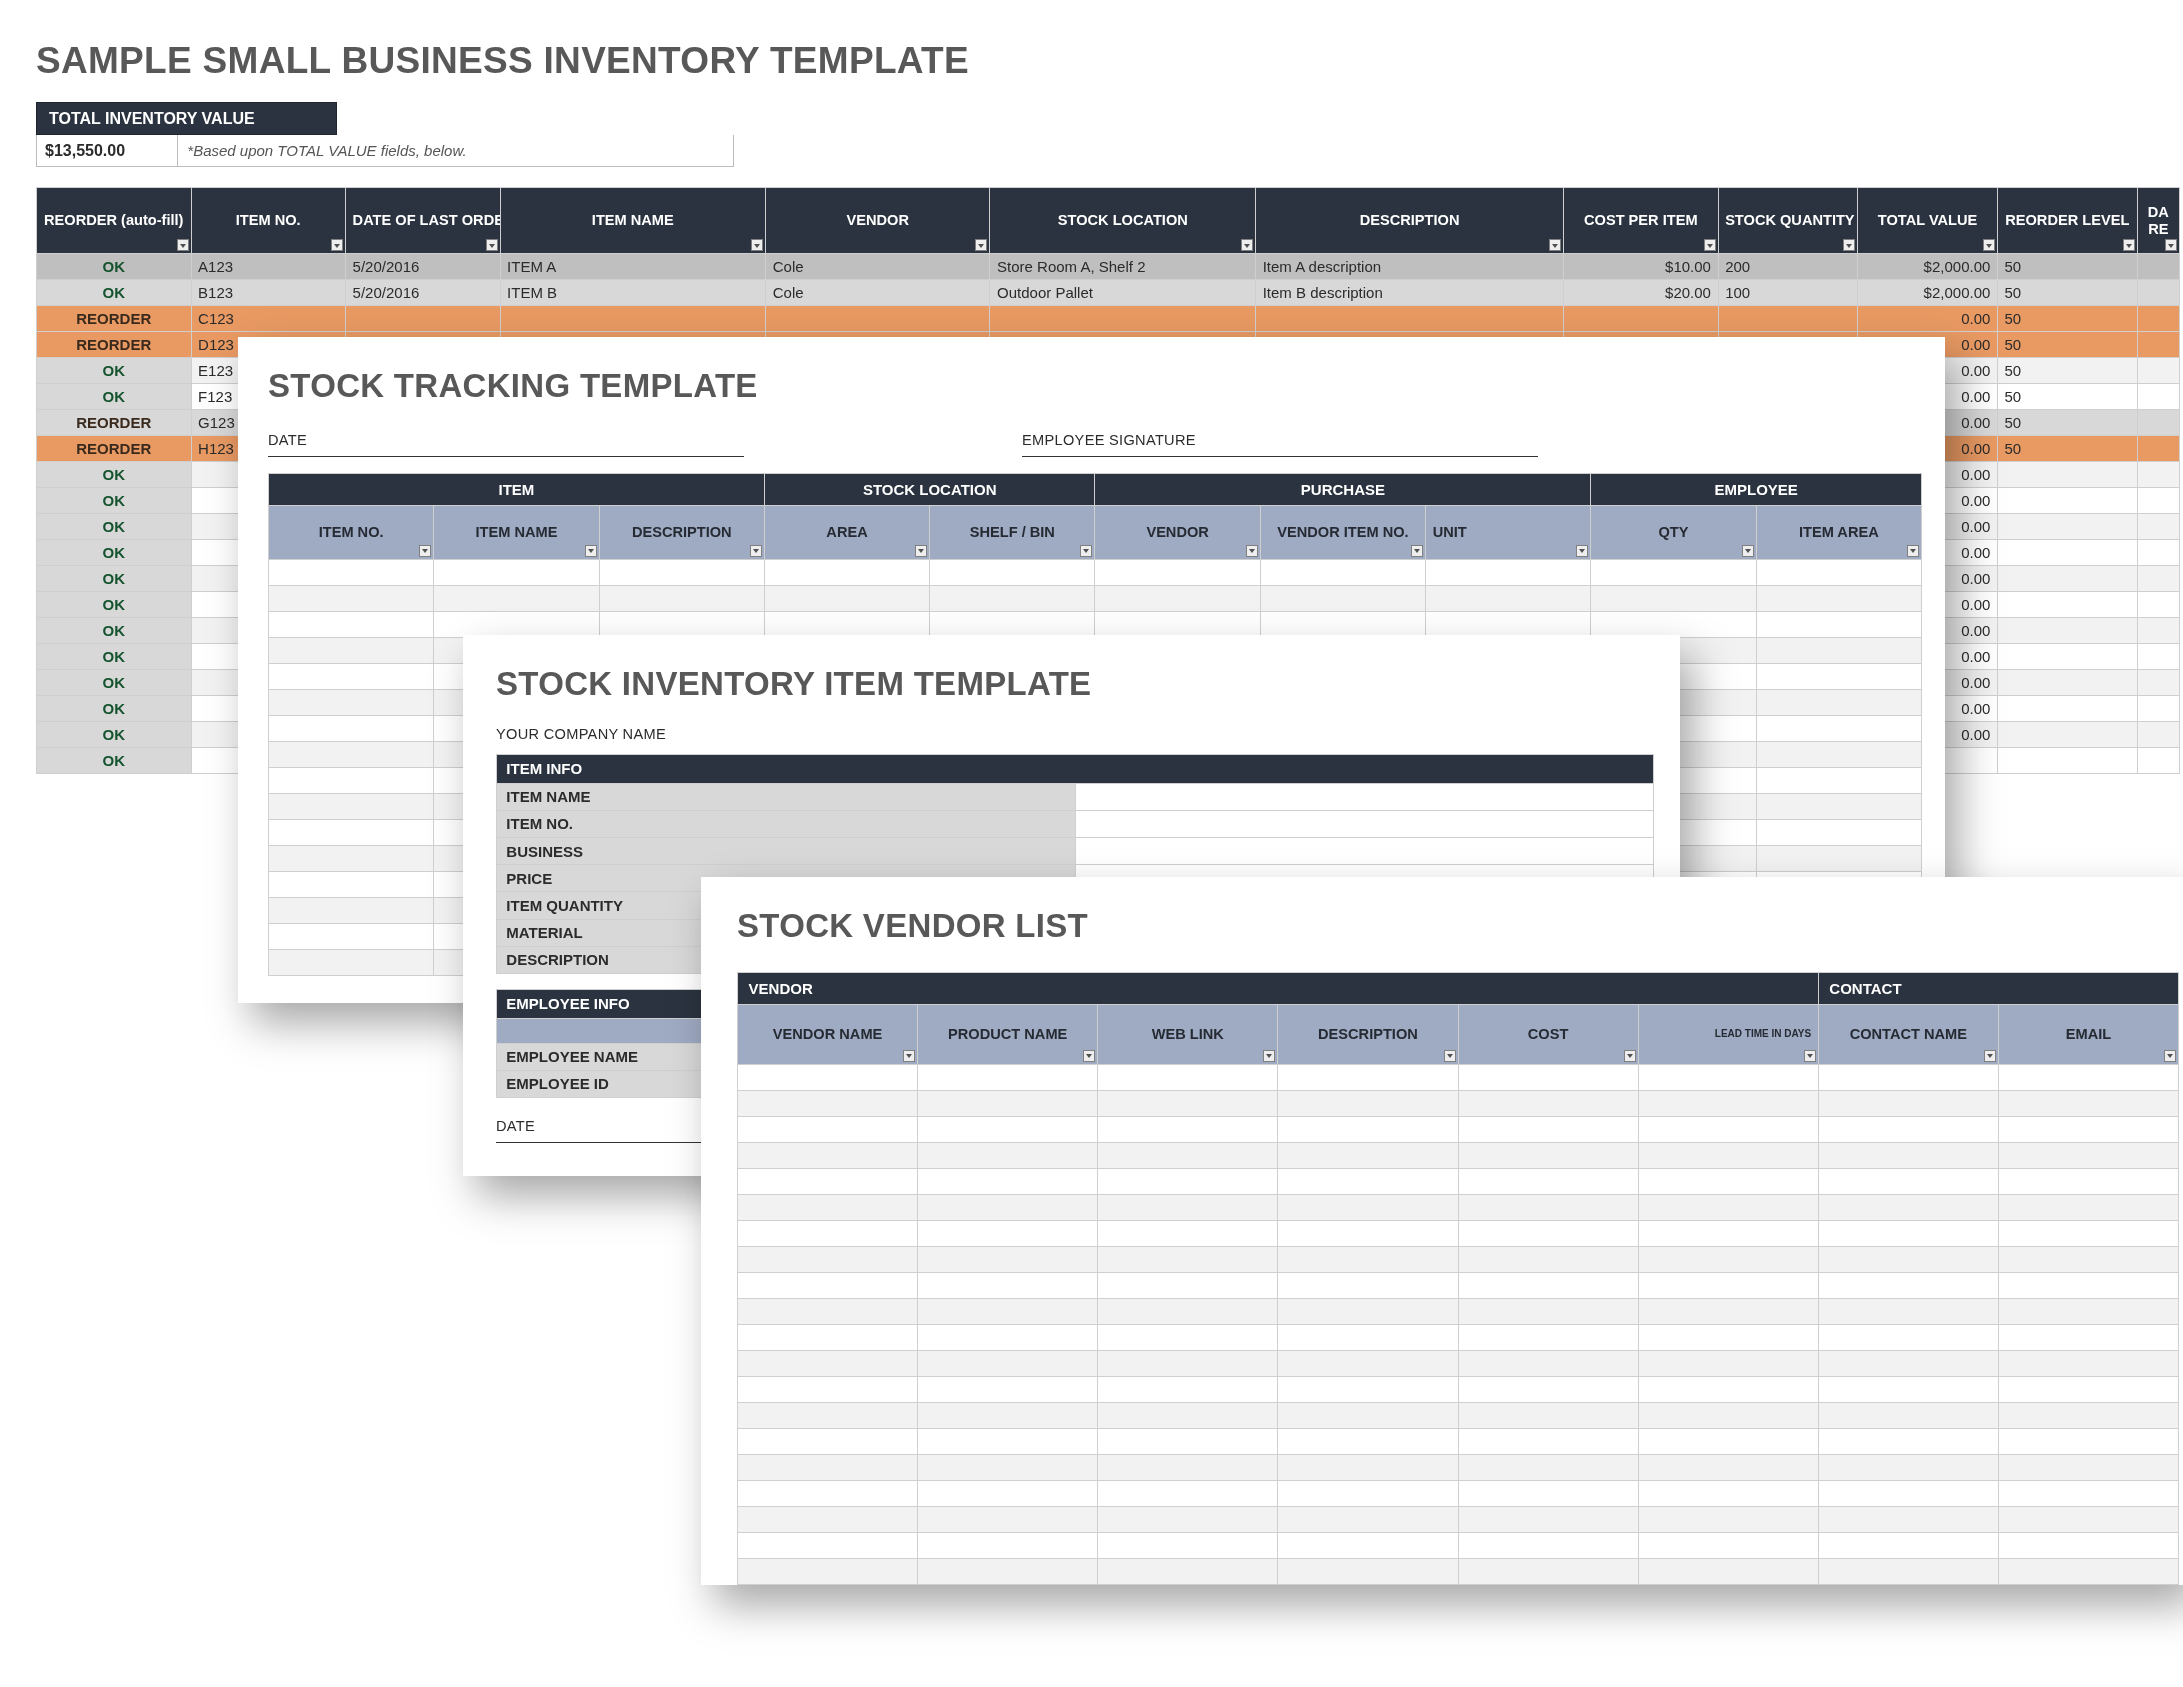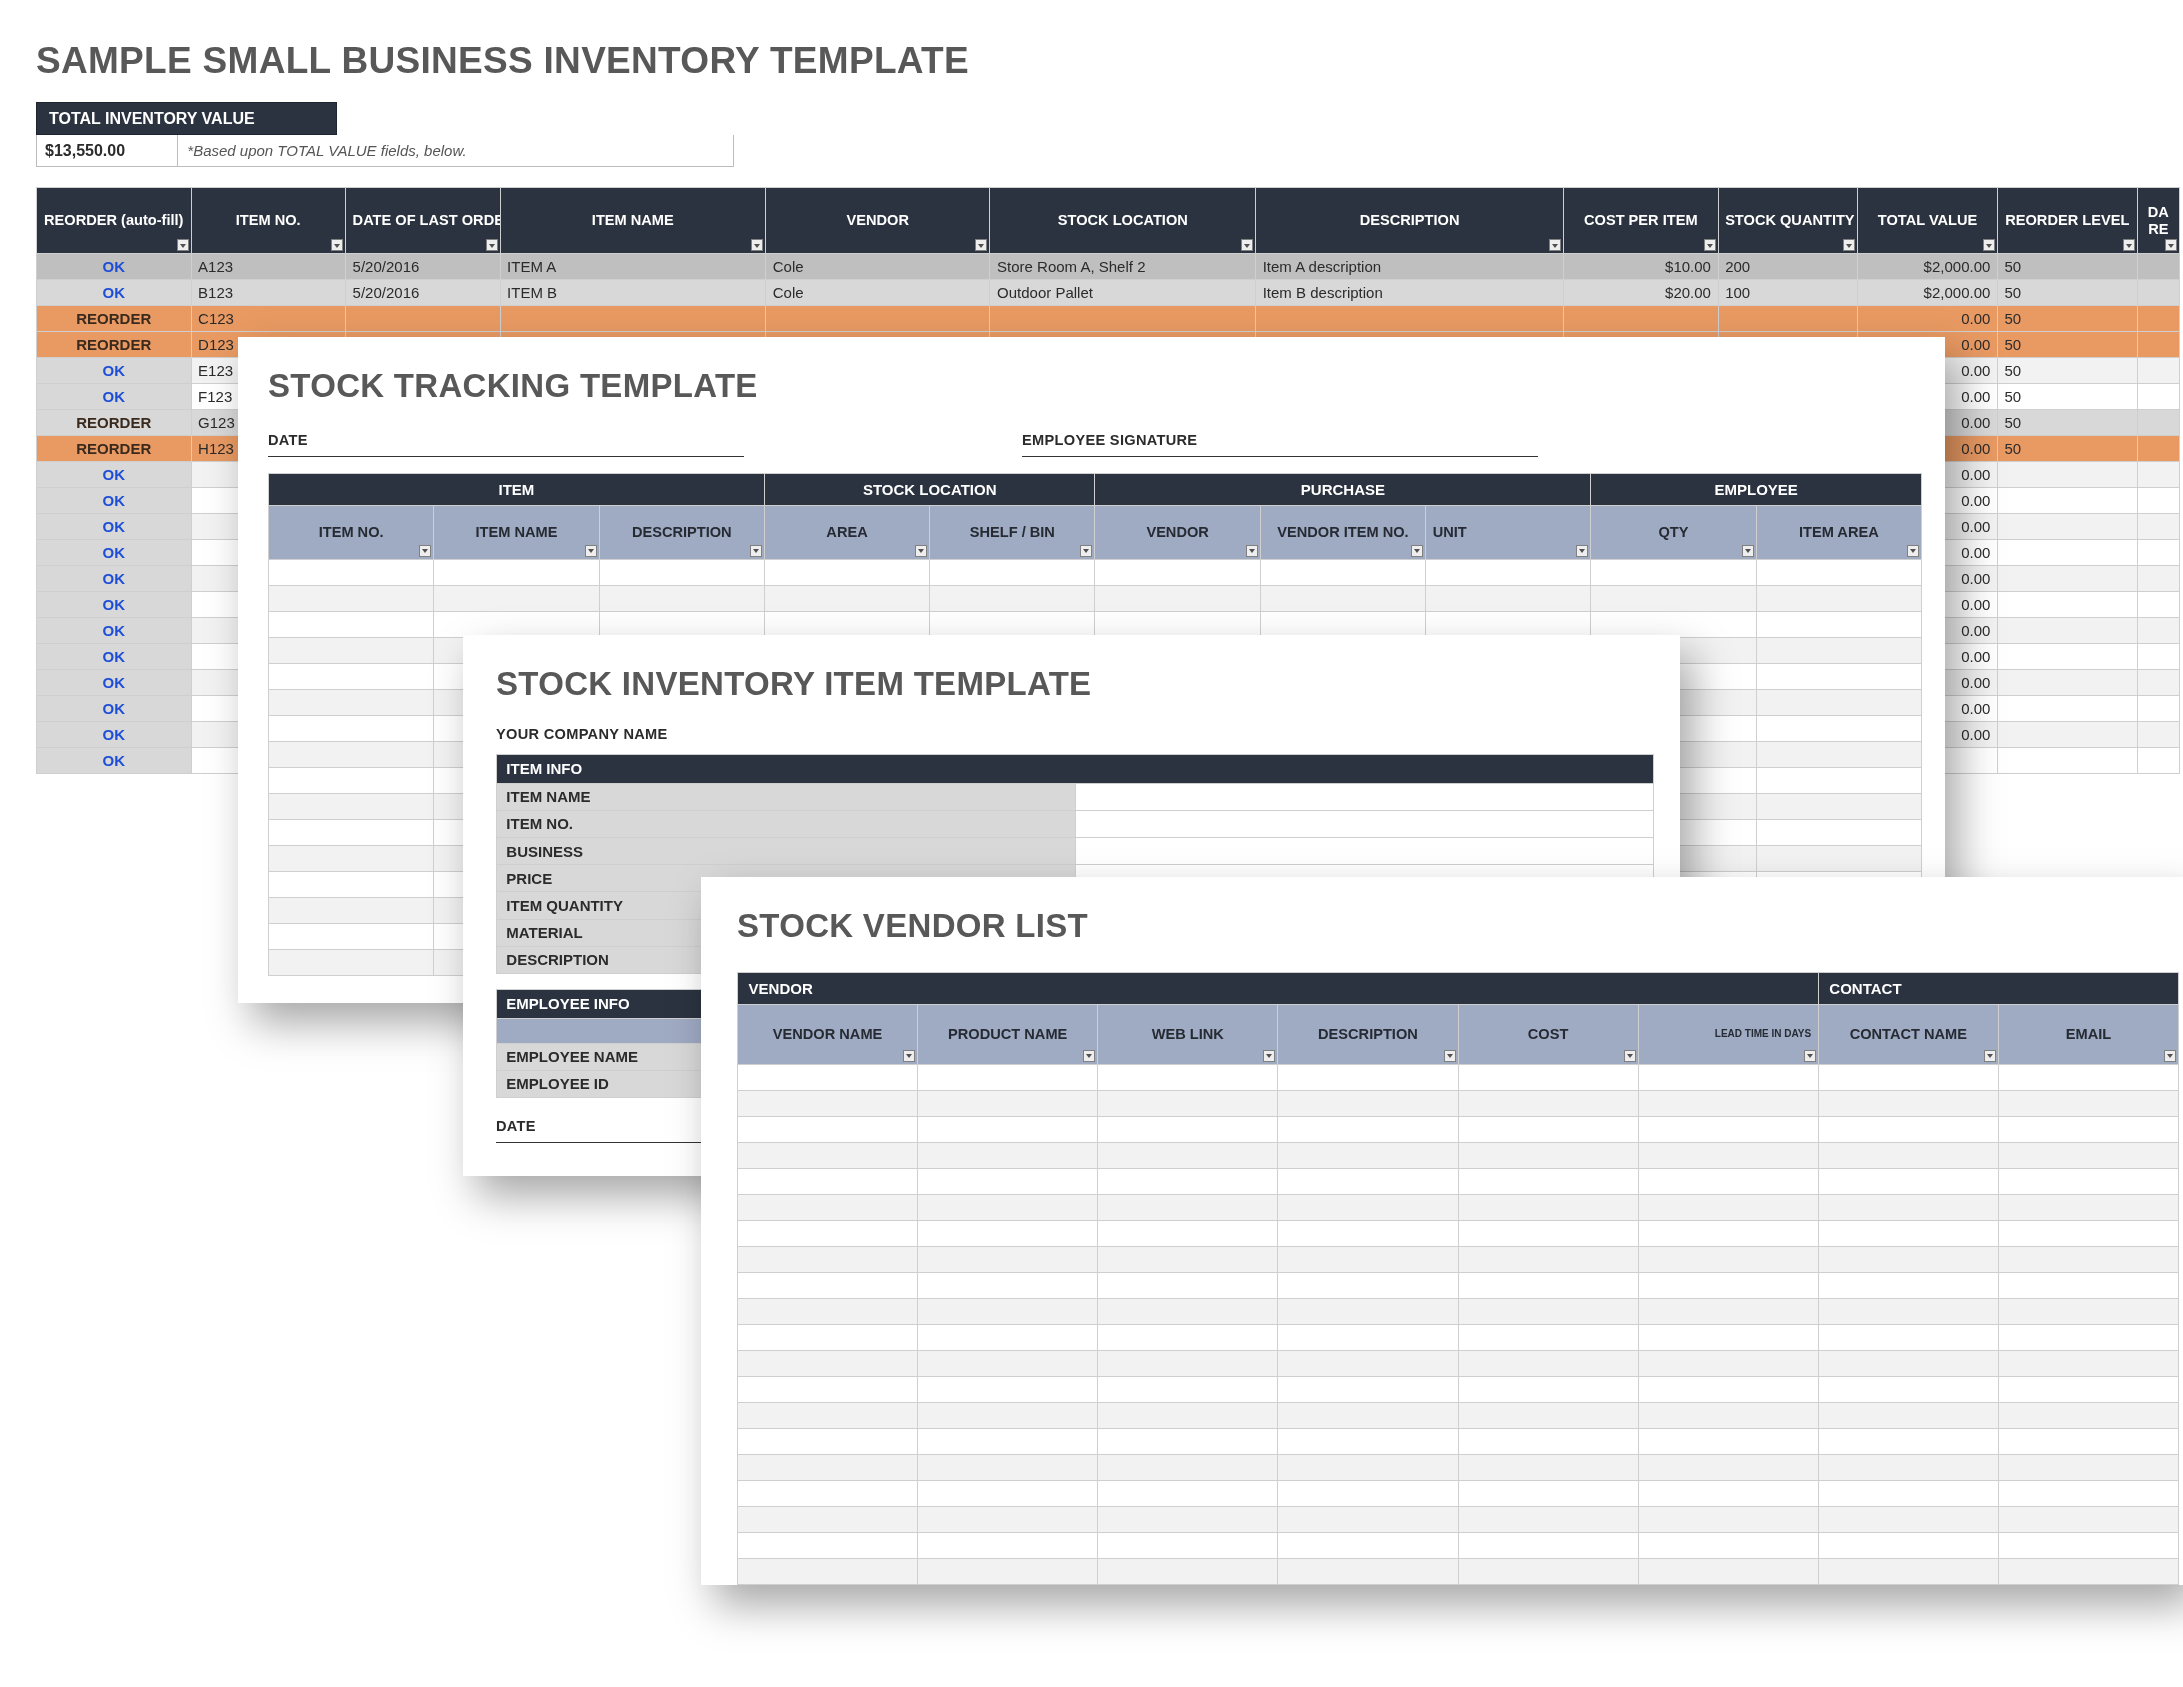--- a/index.html
+++ b/index.html
@@ -10,32 +10,32 @@
 .bar-dark{background:#2b3340;color:#fff;font-weight:700}
 .bar-slate{background:#9faac3;color:#262b33;font-weight:700}
 .bar-silver{background:#d8d8d8;color:#2b2b2b;font-weight:700}
 .grid{border-collapse:collapse;table-layout:fixed}
 .grid td,.grid th{border:0.7px solid #cfcfcf;padding:4px 6.6px;font-size:15px;overflow:hidden;white-space:nowrap;text-overflow:clip}
 .grid th{font-weight:700}
 .stripe tr:nth-child(even) td{background:#f2f2f2}
 .stripe tr:nth-child(odd) td{background:#fff}
 .center{}
 .right{text-align:right}
-.ok{background:#d8d8d8!important;color:#1d4ed8;text-align:center;font-weight:600}
+.ok{background:#d8d8d8!important;color:#14532d;text-align:center;font-weight:600}
 .reorder{background:#e99a63!important;color:#3a2a1d;text-align:center;font-weight:600}
 .rowA td{background:#bfbfbf!important}
 .rowB td{background:#d8d8d8!important}
 .rowC td{background:#e99a63!important}
 .rowD td{background:#e99a63!important}
 .rowG td{background:#d8d8d8!important}
 .rowH td{background:#e99a63!important}
 .dd{position:absolute;bottom:2px;right:2px;width:12px;height:12px;border:0.7px solid #808080;background:#eee;pointer-events:none}
 .dd::after{content:"";position:absolute;left:2px;right:2px;top:3.3px;border-left:3.3px solid transparent;border-right:3.3px solid transparent;border-top:4px solid #505050}
 .hcell{position:relative}
-.smalllabel{font-size:14.6px;font-weight:700;letter-spacing:0.3px}
+.smalllabel{font-size:14.6px;font-weight:400;letter-spacing:0.3px}
 </style>
 </head>
 <body>
 
 <div class="panel" style="left:36px;top:40px;width:2147px">
  <h1 class="title" style="font-size:37px">SAMPLE SMALL BUSINESS INVENTORY TEMPLATE</h1>
 
  <div style="margin-top:20px">
   <div class="bar-dark" style="display:inline-block;padding:6.6px 12px;font-size:16px;width:301px;border:0.7px solid #1e2530">TOTAL INVENTORY VALUE</div>
   <div style="display:flex;width:698px">

